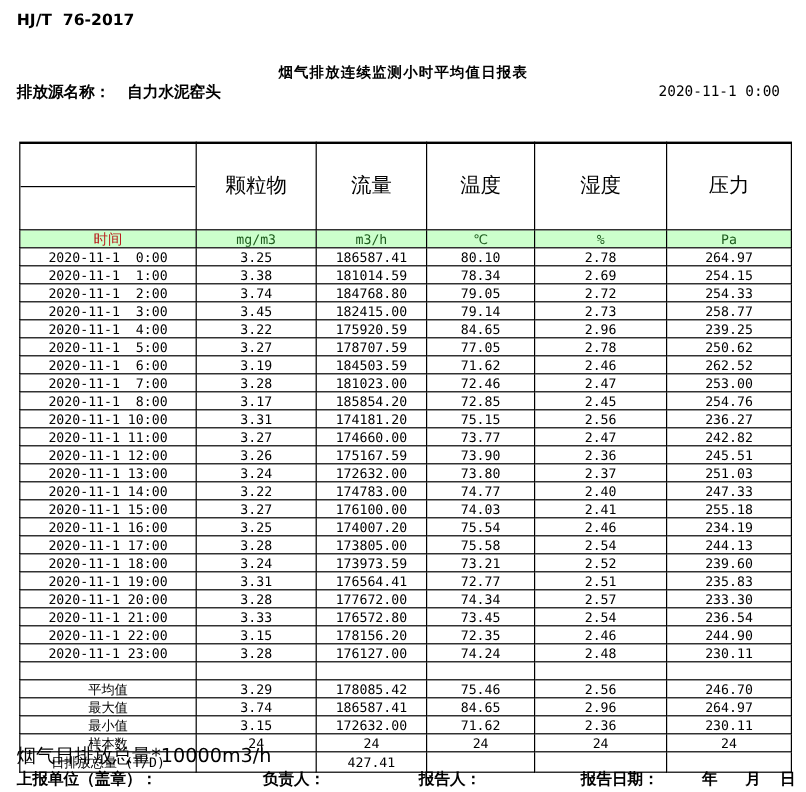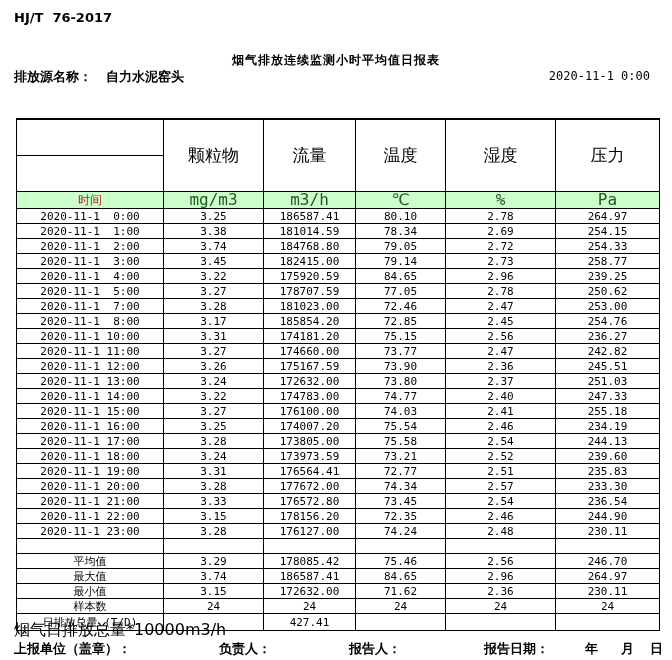--- a/index.html
+++ b/index.html
@@ -22,21 +22,21 @@
   table.rpt td,table.rpt th{
     border:1px solid #000;padding:0;height:14px;text-align:center;
     overflow:hidden;white-space:pre;font-weight:normal;
   }
   table.rpt{border:1px solid #000;border-top:2px solid #000;}
   tr.hdr1 th{height:27px;font-size:17px;}
   td.corner{padding:0;}
   .corner-split{display:flex;flex-direction:column;height:27px;}
   .corner-split .half{flex:1;}
   .corner-split .half.top{border-bottom:1px solid #000;}
-  tr.units td{background:#ccffcc;color:#1e5c1e;font-size:16px;}
+  tr.units td{background:#ccffcc;color:#1e5c1e;font-size:11px;}
   tr.units td.timehead{font-size:12px;color:#b91c1c;}
   td.lleft{text-align:left;padding-left:4px;}
   tr.tall td{height:16px;}
   .footnote{position:absolute;left:14px;top:620px;font-size:16px;white-space:pre;}
   .sigline{position:absolute;left:0;top:640px;width:672px;height:18px;font-size:13px;font-weight:bold;}
   .sigline span{position:absolute;top:0;white-space:pre;}
   .sig-unit{left:14px;}
   .sig-resp{left:219px;}
   .sig-reporter{left:349px;}
   .sig-date{left:484px;}
@@ -124,20 +124,28 @@
       </tr>
   <tr>
         <td>2020-11-1  5:00</td>
         <td>3.27</td>
         <td>178707.59</td>
         <td>77.05</td>
         <td>2.78</td>
         <td>250.62</td>
       </tr>
   <tr>
+        <td>2020-11-1  6:00</td>
+        <td>3.19</td>
+        <td>184503.59</td>
+        <td>71.62</td>
+        <td>2.46</td>
+        <td>262.52</td>
+      </tr>
+  <tr>
         <td>2020-11-1  7:00</td>
         <td>3.28</td>
         <td>181023.00</td>
         <td>72.46</td>
         <td>2.47</td>
         <td>253.00</td>
       </tr>
   <tr>
         <td>2020-11-1  8:00</td>
         <td>3.17</td>

